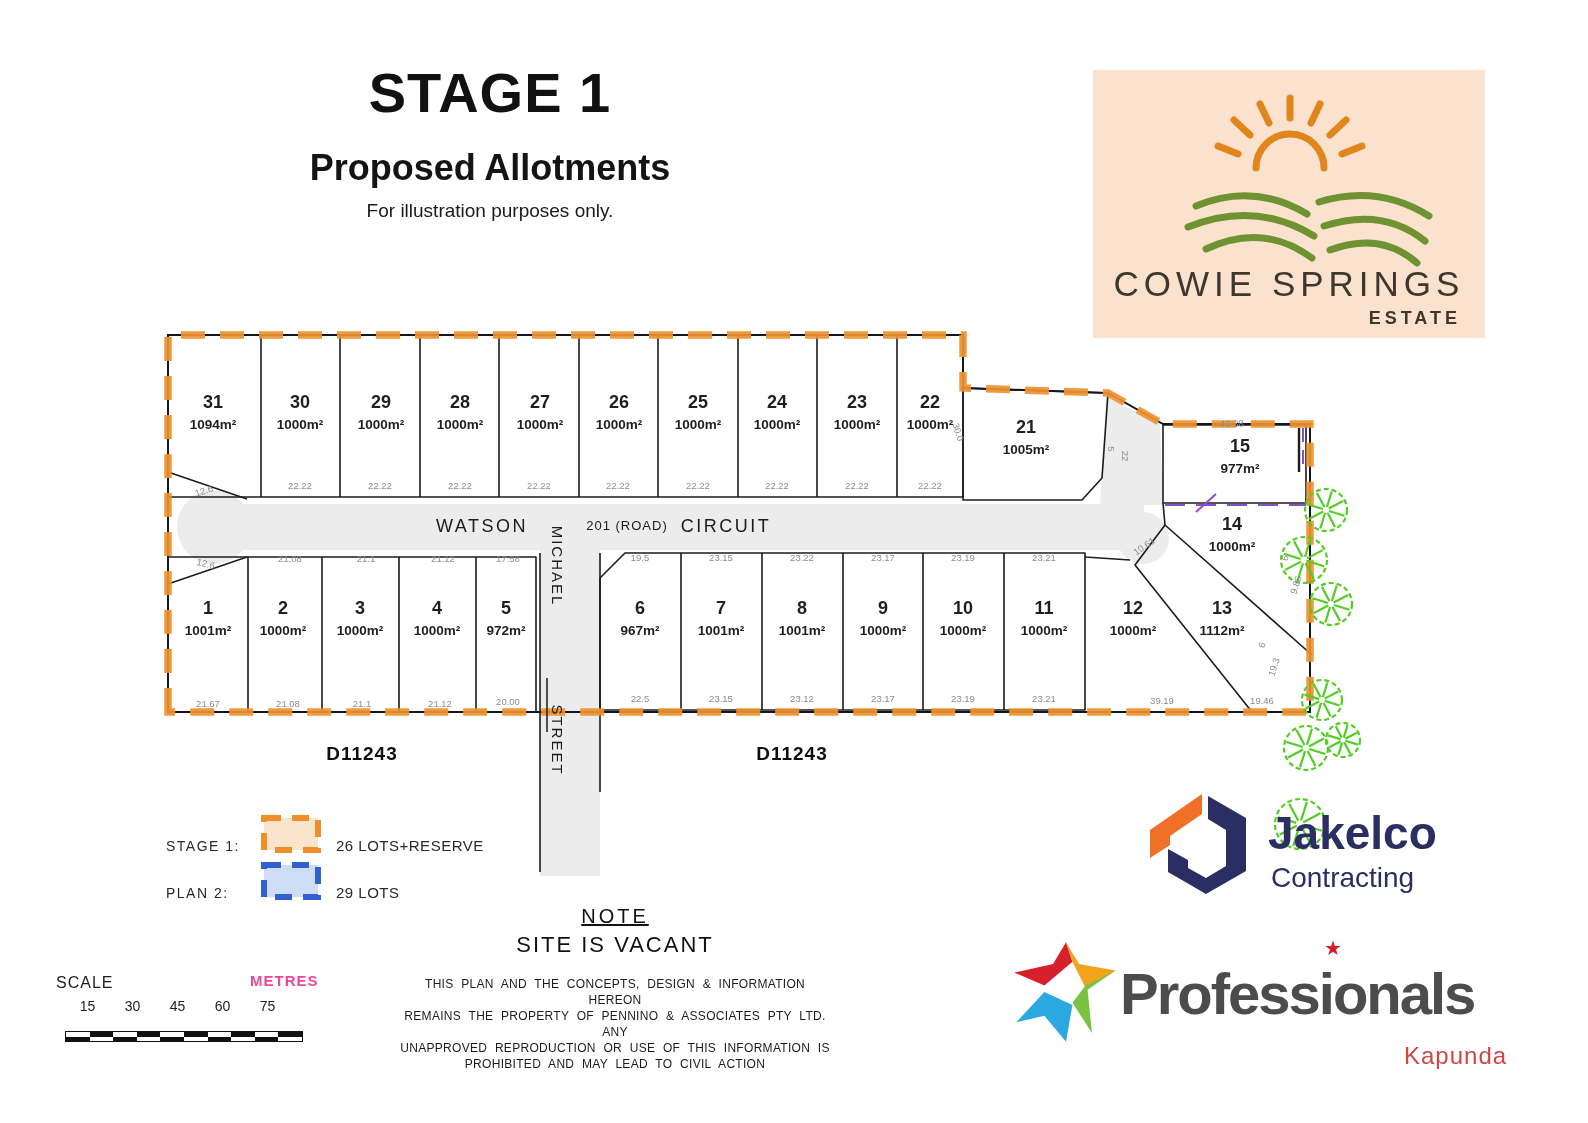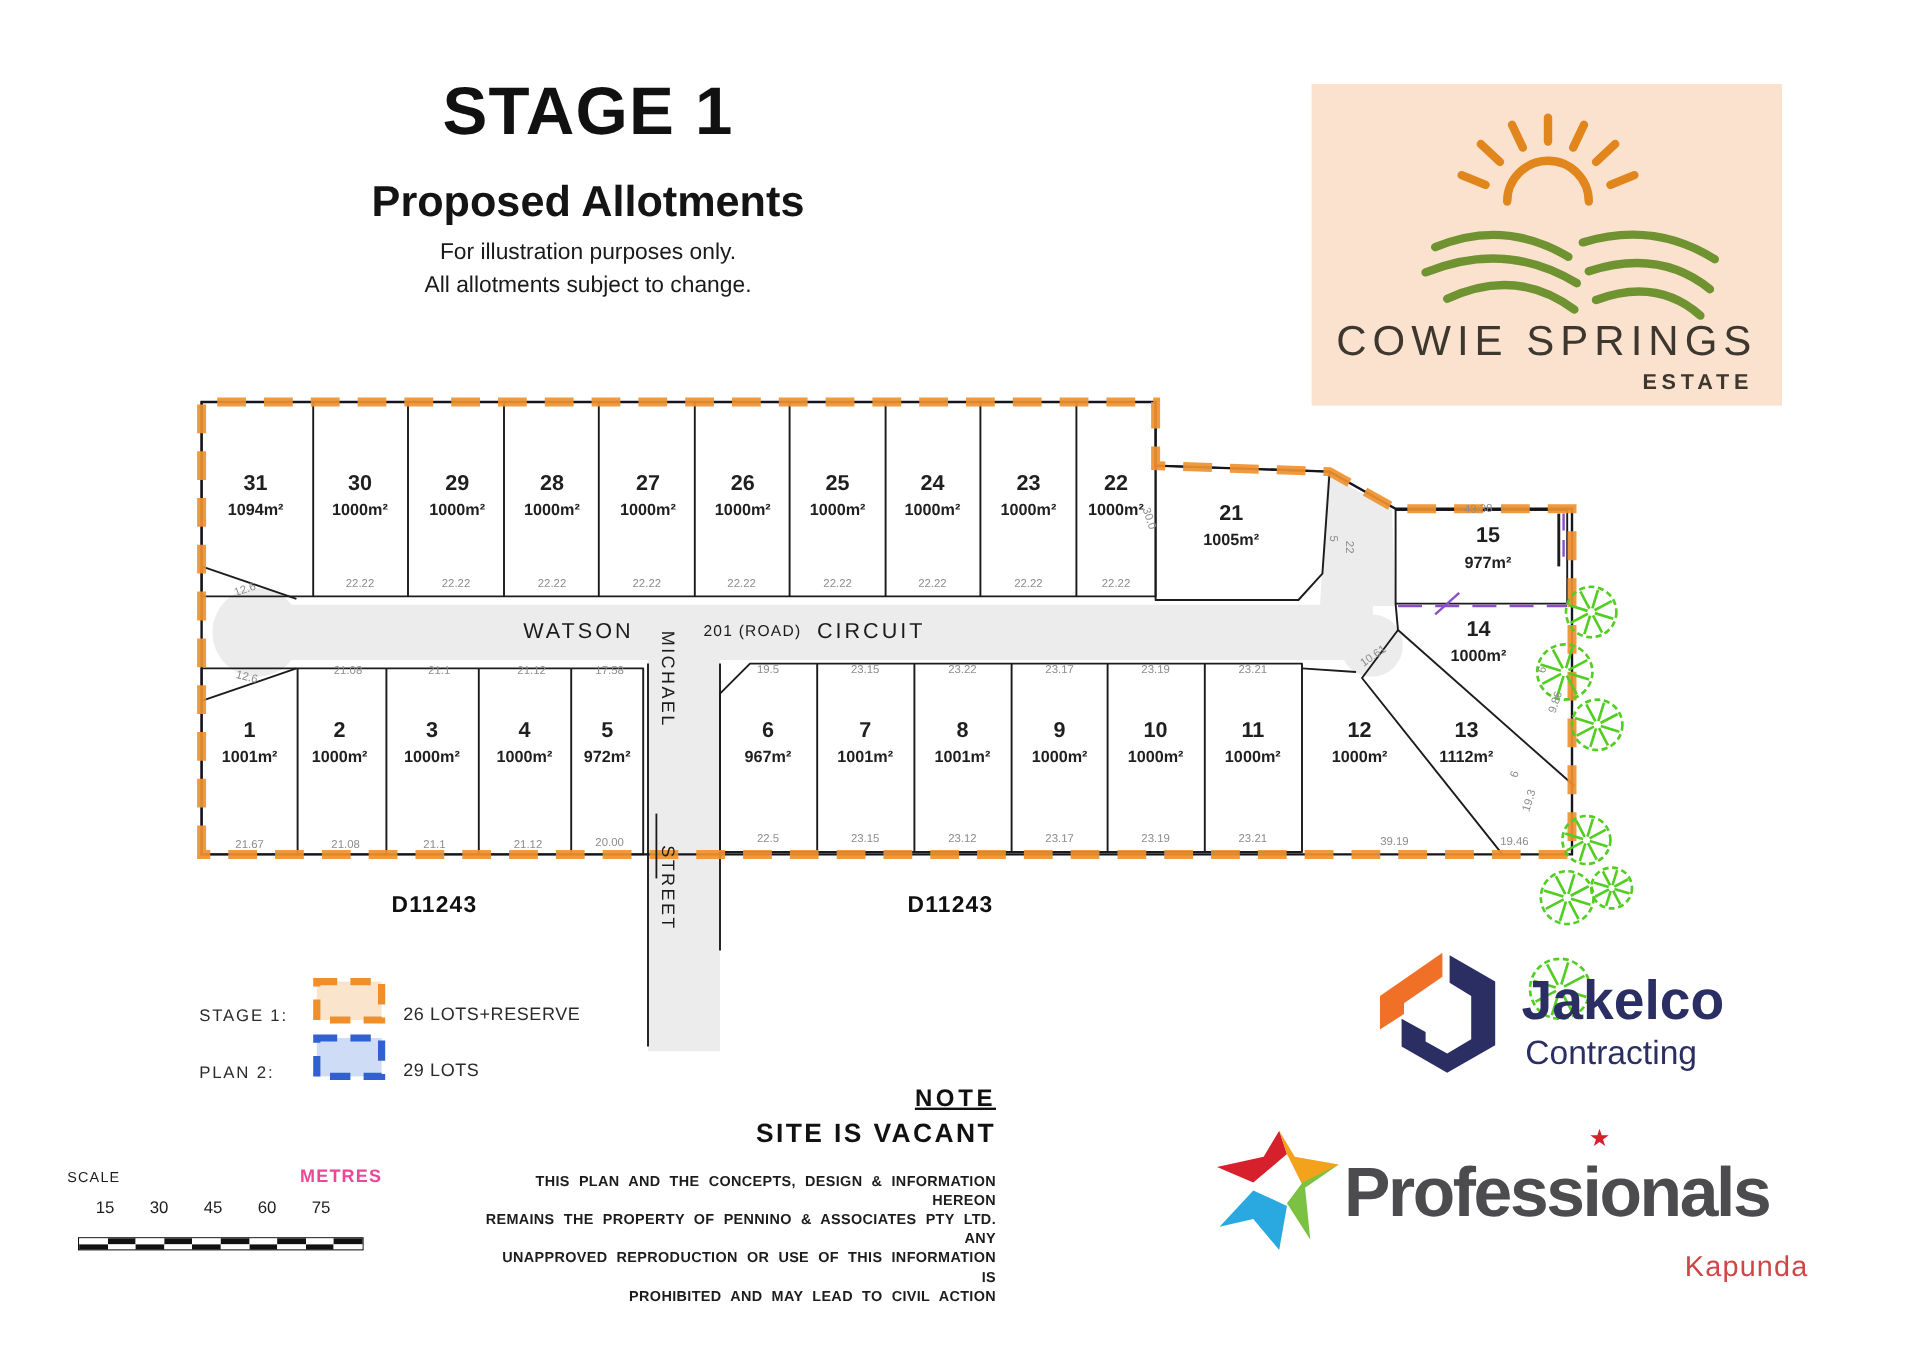--- a/index.html
+++ b/index.html
@@ -23,29 +23,29 @@
   .road-no{font-size:13px;fill:#1b1b1b;letter-spacing:1px;text-anchor:middle;}
   .street-label{font-size:15px;fill:#1b1b1b;letter-spacing:2px;text-anchor:middle;}
   .plan-no{font-size:19px;font-weight:700;fill:#101010;letter-spacing:1px;text-anchor:middle;}
   
   .legend-row{display:flex;align-items:flex-end;gap:14px;}
   .legend-label{font-size:14px;color:#2a2a2a;letter-spacing:1.5px;width:80px;}
   .legend-value{font-size:15px;color:#2a2a2a;letter-spacing:.5px;}
   #legend-row1{left:166px;top:814px;}
   #legend-row2{left:166px;top:861px;}
   
-  #scale-label{left:56px;top:974px;font-size:12px;color:#1d1d1d;letter-spacing:1px;}
+  #scale-label{left:56px;top:974px;font-size:16px;color:#1d1d1d;letter-spacing:1px;}
   #scale-units{left:250px;top:972px;font-size:15px;color:#ec4899;letter-spacing:1px;font-weight:bold;}
   #scale-ticks{left:65px;top:998px;width:240px;display:flex;}
   .scale-tick{width:45px;text-align:center;font-size:14px;color:#1d1d1d;}
   #scale-bar{left:65px;top:1031px;width:236px;height:9px;border:1.5px solid #111;display:flex;}
   .scale-seg{flex:1;display:flex;flex-direction:column;}
   .scale-seg div{flex:1;}
   
-  #note-block{left:400px;top:905px;width:430px;text-align:right;font-weight:bold;}
+  #note-block{left:400px;top:905px;width:430px;text-align:center;}
   #note-heading{font-size:20px;color:#111;letter-spacing:3px;text-decoration:underline;}
   #note-site{font-size:22px;color:#111;letter-spacing:2px;margin-top:4px;}
   #note-body{margin-top:18px;font-size:12px;color:#1c1c1c;line-height:16px;word-spacing:4px;letter-spacing:.3px;}
   
   #jakelco{left:1140px;top:786px;width:400px;height:130px;}
   #jakelco-name{left:1268px;top:806px;font-size:46px;font-weight:700;color:#2b2e63;}
   #jakelco-sub{left:1271px;top:862px;font-size:28px;font-weight:500;color:#2b2e63;}
   
   #prof-name{left:1120px;top:960px;font-size:58px;font-weight:700;color:#4c4c4e;letter-spacing:-2px;}
   #prof-istar{left:1324px;top:936px;font-size:20px;color:#d6202b;}
@@ -54,21 +54,20 @@
 </head>
 <body>
 
 <div id="page">
 
   <div class="abs" id="title-block">
     <div id="stage-title">STAGE 1</div>
     <div id="subtitle">Proposed Allotments</div>
     <div class="disclaimer">
       <div>For illustration purposes only.</div>
-      <div>All allotments subject to change.</div>
     </div>
   </div>
 
   <div class="abs" id="estate-logo">
     <svg width="392" height="268" viewBox="0 0 392 268">
 
       <g stroke="#e0861c" stroke-width="7" stroke-linecap="round" fill="none">
         <path d="M163,98 A34,34 0 0 1 231,98"></path>
         <line x1="197" y1="28" x2="197" y2="48"></line>
         <line x1="167" y1="34" x2="176" y2="53"></line>

